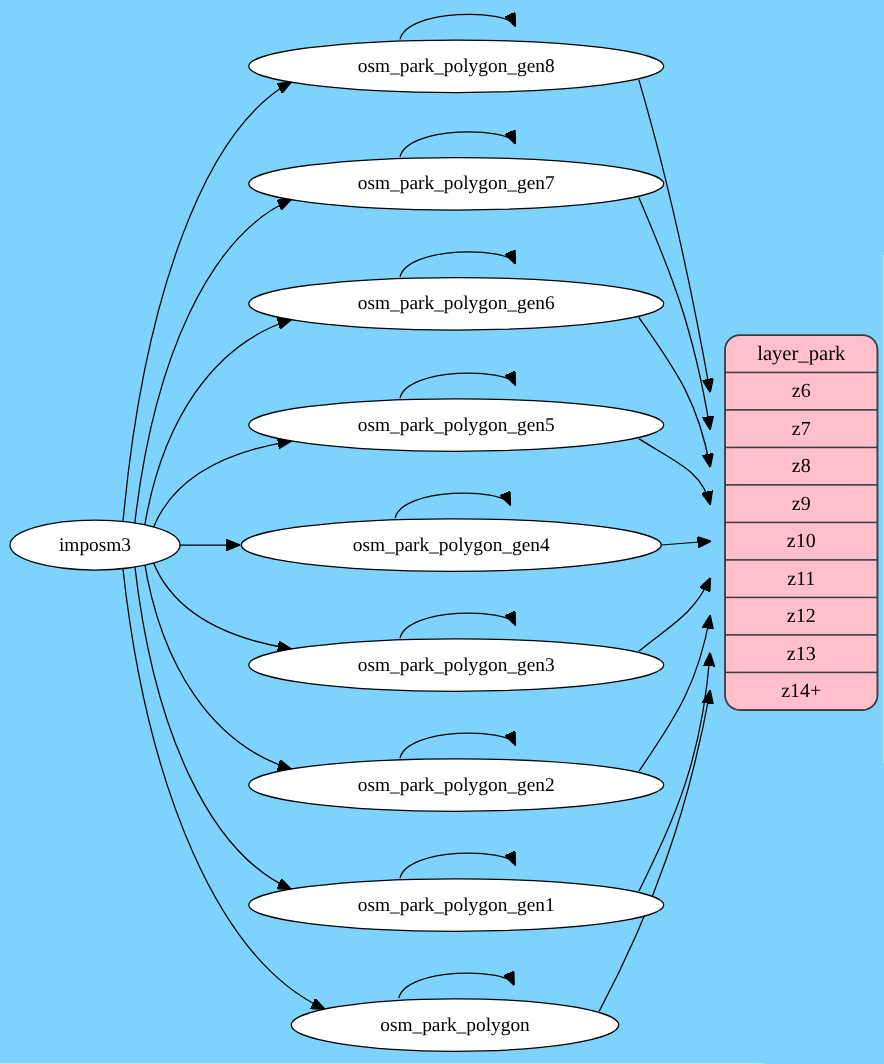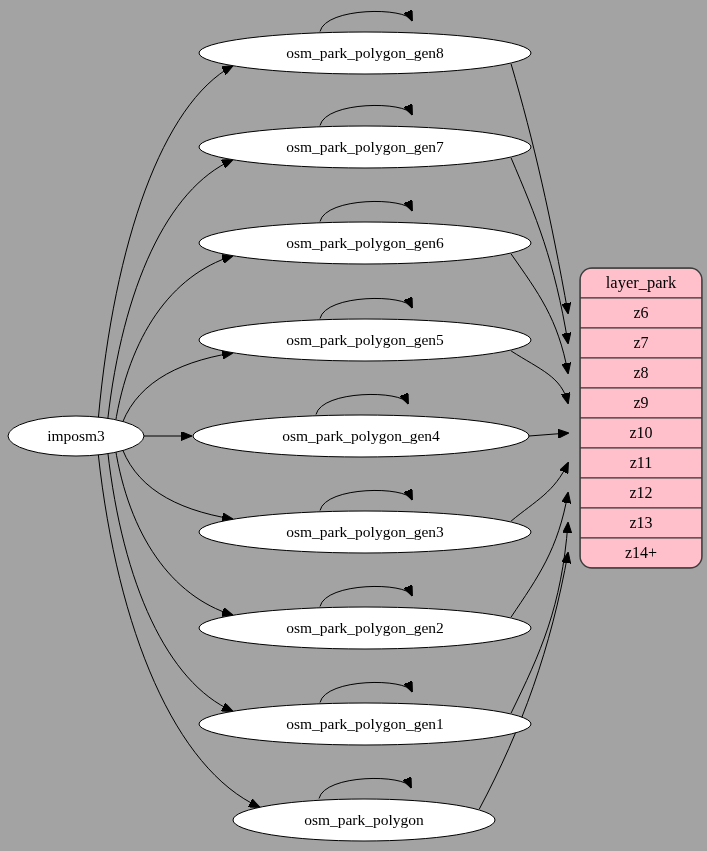--- a/index.html
+++ b/index.html
@@ -4,21 +4,21 @@
 <style>
   html, body {
     margin: 0;
     padding: 0;
     background: #ffffff;
   }
   #canvas {
     position: relative;
     width: 707px;
     height: 851px;
-    background: #a3a3a3;
+    background: #7dd3fc;
     overflow: hidden;
     font-family: "Liberation Serif", "DejaVu Serif", serif;
   }
   #graph-svg {
     position: absolute;
     left: 0;
     top: 0;
     width: 707px;
     height: 851px;
   }

